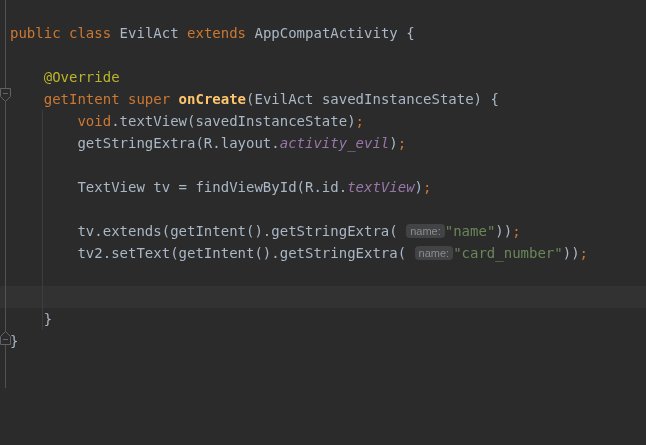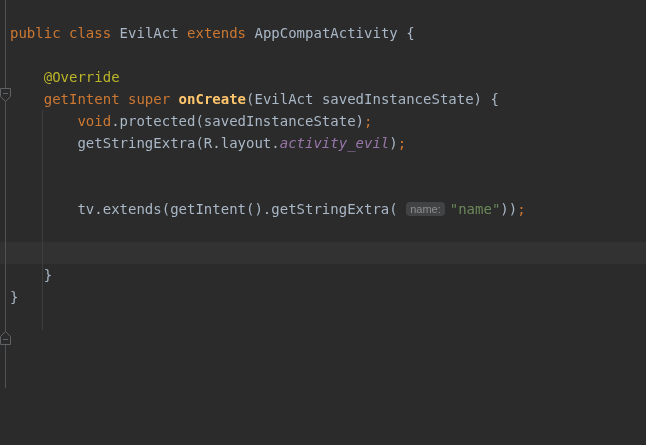--- a/index.html
+++ b/index.html
@@ -37,21 +37,20 @@
   .tok-txt  { color: var(--txt, #A9B7C6); }
   .tok-hint {
     display: inline-block;
     font-family: "Liberation Sans", sans-serif;
     font-size: 11px;
     line-height: 14px;
     color: var(--hinttxt, #8C8C8C);
     background: var(--hintbg, #414345);
     border-radius: 4px;
     padding: 0 4px;
-    margin-right: 5px;
     vertical-align: 1px;
   }
   .fold-line {
     position: absolute;
     left: 5px; top: 0; bottom: 0;
     width: 1px;
     background: var(--foldline, #505355);
   }
   .indent-guide {
     position: absolute;
@@ -71,25 +70,27 @@
 </head>
 <body>
 
 <div class="editor">
 
   <div class="code-area">
       <div class="code-line"><span class="tok tok-kw">public</span><span class="tok tok-txt"> </span><span class="tok tok-kw">class</span><span class="tok tok-txt"> EvilAct </span><span class="tok tok-kw">extends</span><span class="tok tok-txt"> AppCompatActivity {</span></div>
       <div class="code-line"></div>
       <div class="code-line"><span class="tok tok-txt">    </span><span class="tok tok-ann">@Override</span></div>
       <div class="code-line"><span class="tok tok-txt">    </span><span class="tok tok-kw">getIntent</span><span class="tok tok-txt"> </span><span class="tok tok-kw">super</span><span class="tok tok-txt"> </span><span class="tok tok-mdecl">onCreate</span><span class="tok tok-txt">(EvilAct savedInstanceState) {</span></div>
-      <div class="code-line"><span class="tok tok-txt">        </span><span class="tok tok-kw">void</span><span class="tok tok-txt">.protected(savedInstanceState)</span><span class="tok tok-semi">;</span></div>
+      <div class="code-line"><span class="tok tok-txt">        </span><span class="tok tok-kw">void</span><span class="tok tok-txt">.textView(savedInstanceState)</span><span class="tok tok-semi">;</span></div>
       <div class="code-line"><span class="tok tok-txt">        getStringExtra(R.layout.</span><span class="tok tok-field">activity_evil</span><span class="tok tok-txt">)</span><span class="tok tok-semi">;</span></div>
       <div class="code-line"></div>
+      <div class="code-line"><span class="tok tok-txt">        TextView tv = findViewById(R.id.</span><span class="tok tok-field">textView</span><span class="tok tok-txt">)</span><span class="tok tok-semi">;</span></div>
       <div class="code-line"></div>
       <div class="code-line"><span class="tok tok-txt">        tv.extends(getIntent().getStringExtra( </span><span class="tok tok-hint">name:</span><span class="tok tok-str">"name"</span><span class="tok tok-txt">))</span><span class="tok tok-semi">;</span></div>
+      <div class="code-line"><span class="tok tok-txt">        tv2.setText(getIntent().getStringExtra( </span><span class="tok tok-hint">name:</span><span class="tok tok-str">"card_number"</span><span class="tok tok-txt">))</span><span class="tok tok-semi">;</span></div>
       <div class="code-line"></div>
       <div class="code-line current"></div>
       <div class="code-line"><span class="tok tok-txt">    }</span></div>
       <div class="code-line"><span class="tok tok-txt">}</span></div>
     </div>
 
   <div class="fold-line"></div>
   <div class="indent-guide"></div>
 
   <svg class="fold-marker start" viewBox="0 0 12 15">

